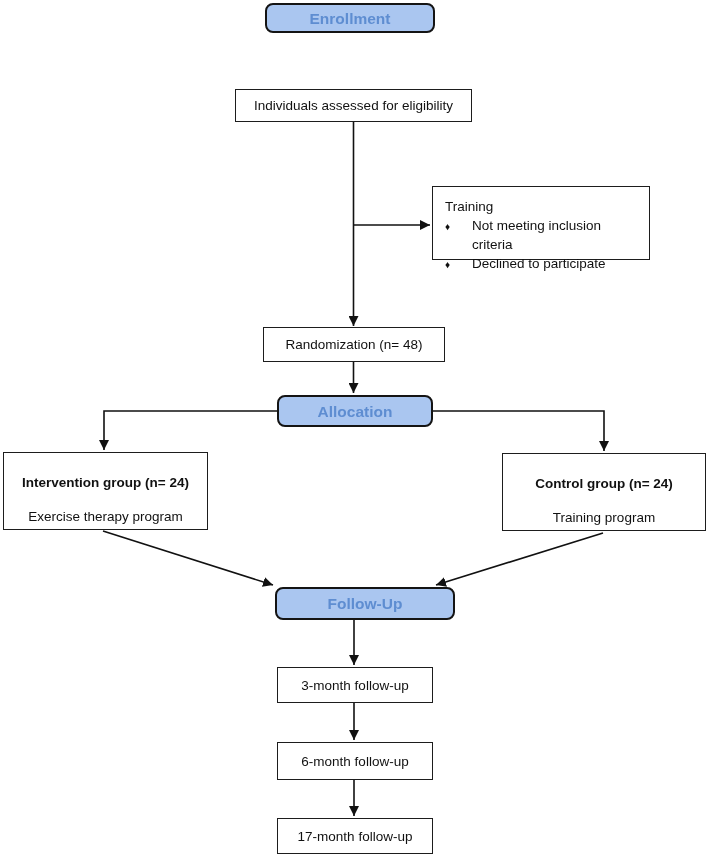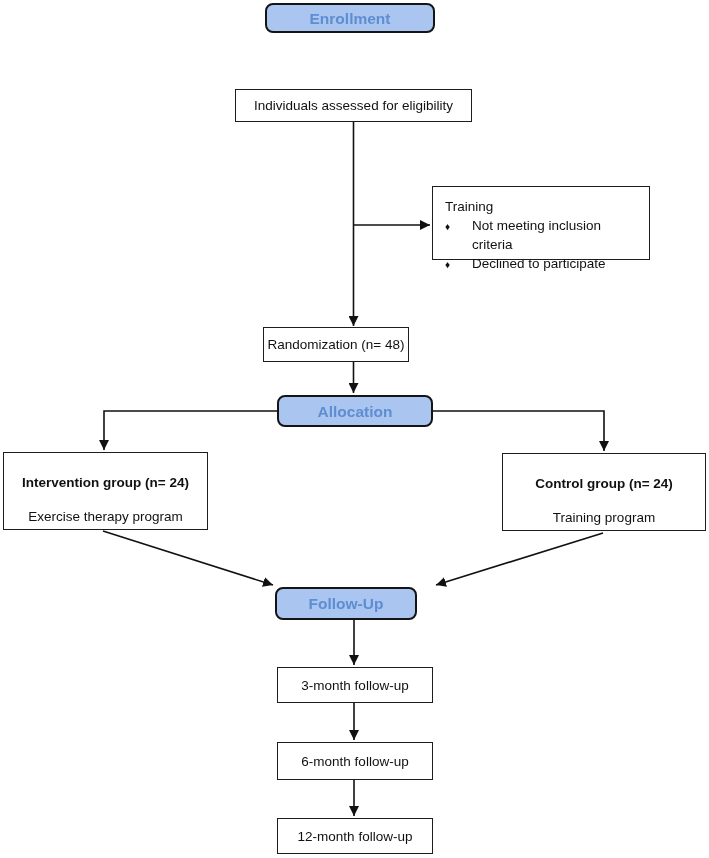--- a/index.html
+++ b/index.html
@@ -41,26 +41,26 @@
     border-radius: 8px;
     color: var(--stage-text, #5e8dd1);
     font-weight: bold;
     font-size: 15.5px;
   }
   .enrollment   { left: 265px; top: 3px;   width: 170px; height: 30px; }
   .eligibility  { left: 235px; top: 89px;  width: 237px; height: 33px; }
   .excluded     { left: 432px; top: 186px; width: 218px; height: 74px;
                   flex-direction: column; align-items: flex-start; justify-content: flex-start;
                   text-align: left; padding: 10px 6px 0 12px; line-height: 19px; }
-  .randomization{ left: 263px; top: 327px; width: 146px; height: 35px; }
+  .randomization{ left: 263px; top: 327px; width: 182px; height: 35px; }
   .allocation   { left: 277px; top: 395px; width: 156px; height: 32px; }
   .group        { flex-direction: column; gap: 17px; padding-top: 16px; }
   .intervention { left: 3px;   top: 452px; width: 205px; height: 78px; }
   .control      { left: 502px; top: 453px; width: 204px; height: 78px; }
-  .followup     { left: 275px; top: 587px; width: 142px; height: 33px; }
+  .followup     { left: 275px; top: 587px; width: 180px; height: 33px; }
   .m3           { left: 277px; top: 667px; width: 156px; height: 36px; }
   .m6           { left: 277px; top: 742px; width: 156px; height: 38px; }
   .m12          { left: 277px; top: 818px; width: 156px; height: 36px; }
   .group-title  { font-weight: bold; }
   .bullet-row   { display: flex; align-items: baseline; }
   .diamond      { font-size: 10px; width: 27px; flex: 0 0 27px; }
 </style>
 </head>
 <body>
 
@@ -128,16 +128,16 @@
 
   <div class="box m3">
     <span>3-month follow-up</span>
   </div>
 
   <div class="box m6">
     <span>6-month follow-up</span>
   </div>
 
   <div class="box m12">
-    <span>12-month follow-up</span>
+    <span>17-month follow-up</span>
   </div>
 
 </div>
 
 </body></html>

